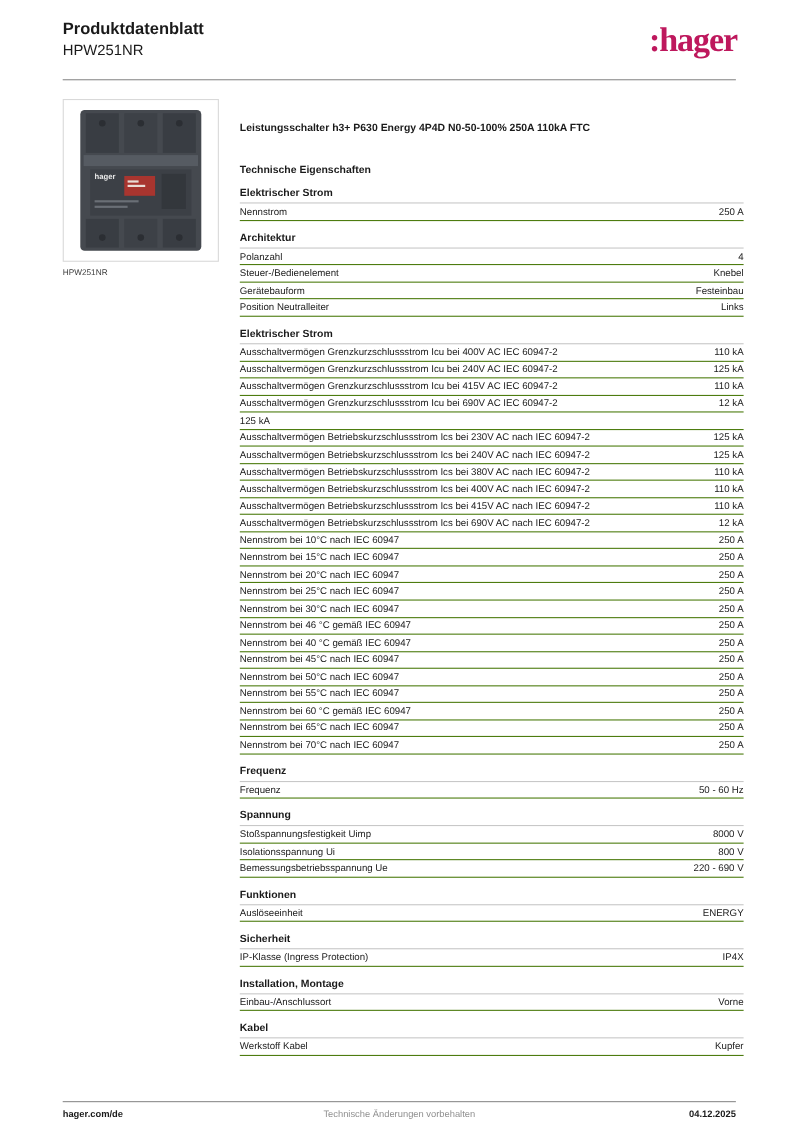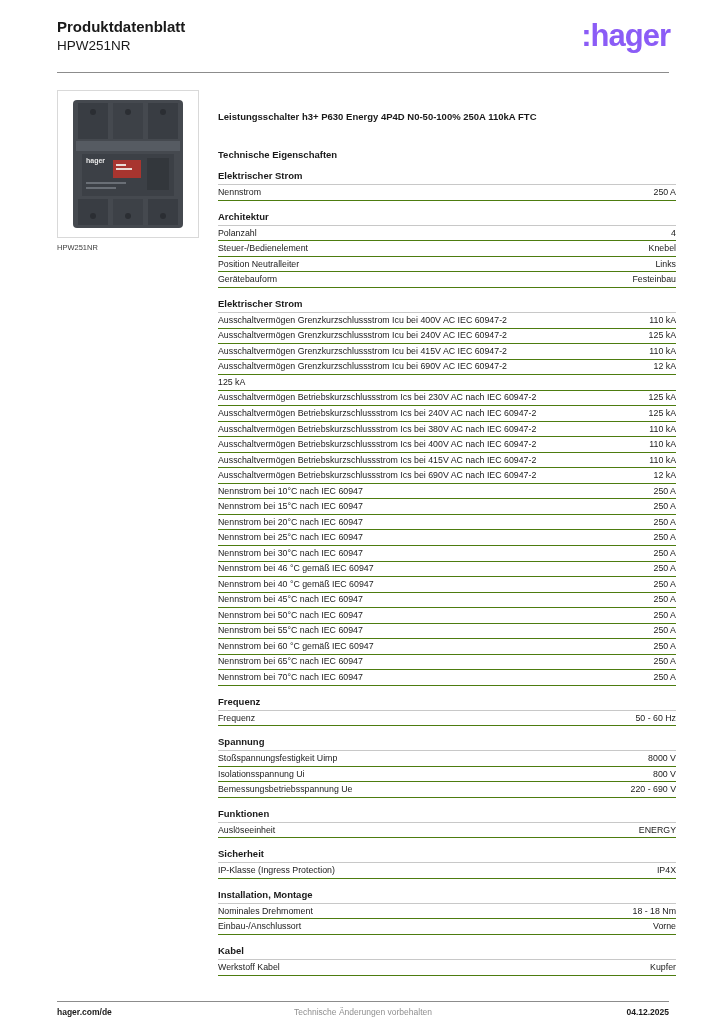--- a/index.html
+++ b/index.html
@@ -39,21 +39,21 @@
   .footer-left { font-weight: bold; flex: 1; }
   .footer-center { color: #8f8f8f; flex: 2; text-align: center; }
   .footer-right { font-weight: bold; flex: 1; text-align: right; }
 </style>
 </head>
 <body>
 
 <div class="header">
   <div class="doc-type">Produktdatenblatt</div>
   <div class="product-ref">HPW251NR</div>
-  <div class="logo" style="color: #8b5cf6;">:hager</div>
+  <div class="logo" style="color: #be185d; font-family: Liberation Serif, serif;">:hager</div>
 </div>
 <div class="header-rule"></div>
 
 <div class="content">
   <div class="left-col">
     <div class="image-box">
       <svg width="114" height="132" viewBox="0 0 114 132" aria-hidden="true">
         <rect x="2" y="2" width="110" height="128" rx="4" fill="#45494f"></rect>
 
         <rect x="7" y="5" width="30" height="36" fill="#393d43"></rect>
@@ -103,27 +103,27 @@
           <div class="spec-table">
             <div class="spec-row">
               <span class="spec-label">Polanzahl</span>
               <span class="spec-value">4</span>
             </div>
             <div class="spec-row">
               <span class="spec-label">Steuer-/Bedienelement</span>
               <span class="spec-value">Knebel</span>
             </div>
             <div class="spec-row">
+              <span class="spec-label">Gerätebauform</span>
+              <span class="spec-value">Festeinbau</span>
+            </div>
+            <div class="spec-row">
               <span class="spec-label">Position Neutralleiter</span>
               <span class="spec-value">Links</span>
             </div>
-            <div class="spec-row">
-              <span class="spec-label">Gerätebauform</span>
-              <span class="spec-value">Festeinbau</span>
-            </div>
           </div>
         </div>
         <div class="section">
           <div class="section-heading">Elektrischer Strom</div>
           <div class="spec-table">
             <div class="spec-row">
               <span class="spec-label">Ausschaltvermögen Grenzkurzschlussstrom Icu bei 400V AC IEC 60947-2</span>
               <span class="spec-value">110 kA</span>
             </div>
             <div class="spec-row">
@@ -259,24 +259,20 @@
           <div class="spec-table">
             <div class="spec-row">
               <span class="spec-label">IP-Klasse (Ingress Protection)</span>
               <span class="spec-value">IP4X</span>
             </div>
           </div>
         </div>
         <div class="section">
           <div class="section-heading">Installation, Montage</div>
           <div class="spec-table">
-            <div class="spec-row">
-              <span class="spec-label">Nominales Drehmoment</span>
-              <span class="spec-value">18 - 18 Nm</span>
-            </div>
             <div class="spec-row">
               <span class="spec-label">Einbau-/Anschlussort</span>
               <span class="spec-value">Vorne</span>
             </div>
           </div>
         </div>
         <div class="section">
           <div class="section-heading">Kabel</div>
           <div class="spec-table">
             <div class="spec-row">

